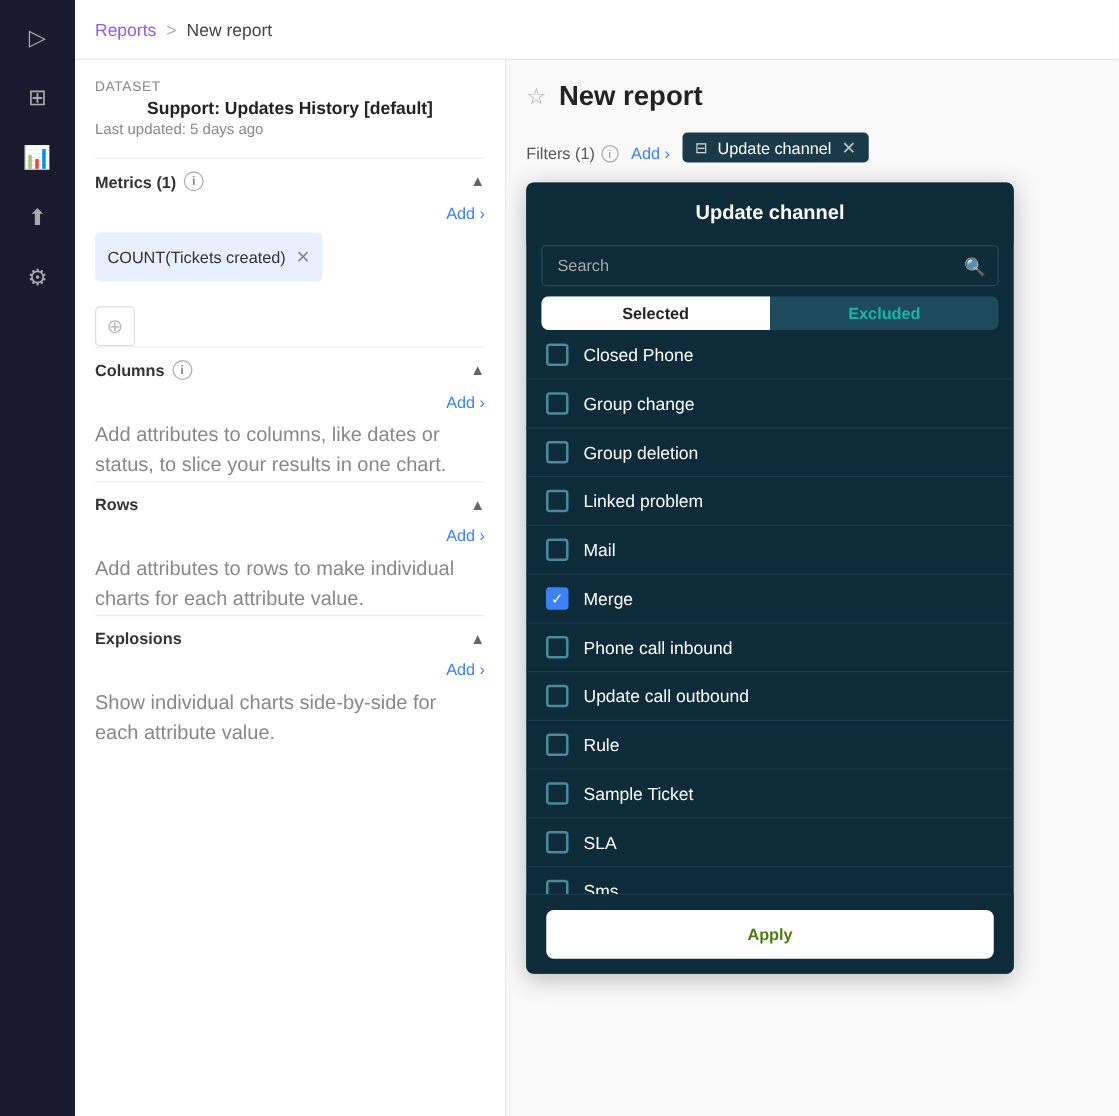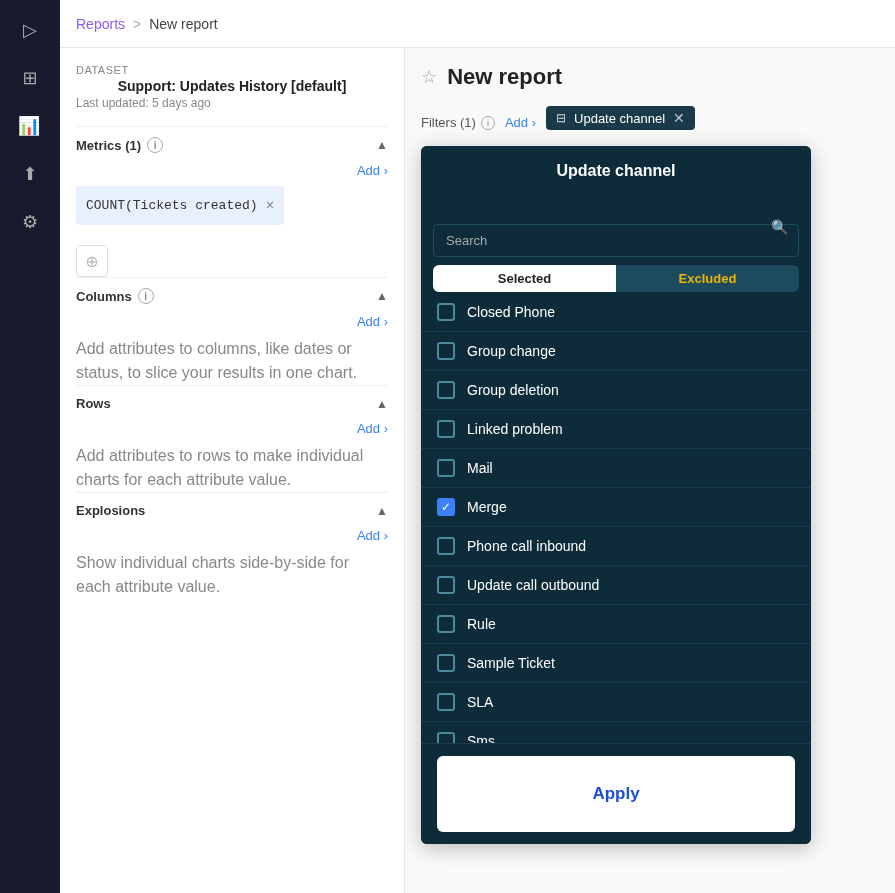--- a/index.html
+++ b/index.html
@@ -138,21 +138,20 @@
     .metric-chip {
       display: inline-flex;
       align-items: flex-start;
       background: #e8f0fe;
       border-radius: 4px;
       padding: 12px 10px;
       font-size: 13px;
       color: #333;
       gap: 8px;
       margin-bottom: 12px;
-      font-family: Liberation Mono, monospace;
     }
     .metric-chip .remove-x {
       color: #888;
       cursor: pointer;
       font-size: 14px;
       line-height: 1;
     }
 
     .chart-icon-placeholder {
       width: 32px; height: 32px;
@@ -266,21 +265,20 @@
     }
     .dropdown-search input {
       width: 100%;
       padding: 8px 36px 8px 12px;
       border-radius: 4px;
       border: 1px solid #1e4a5e;
       background: #0d2b38;
       color: #ccc;
       font-size: 13px;
       outline: none;
-      margin-top: 28px;
     }
     .dropdown-search input::placeholder { color: #aaa; }
     .dropdown-search .search-icon-inner {
       position: absolute;
       right: 10px;
       top: 50%;
       transform: translateY(-50%);
       color: #aaa;
       font-size: 14px;
     }
@@ -299,21 +297,21 @@
       cursor: pointer;
       border: none;
       outline: none;
     }
     .tab-btn.active {
       background: #fff;
       color: #222;
     }
     .tab-btn.inactive {
       background: #1e4a5e;
-      color: #eab308;
+      color: #14b8a6;
     }
     .dropdown-list {
       overflow-y: auto;
       max-height: 450px;
     }
     .dropdown-item {
       display: flex;
       align-items: center;
       padding: 10px 16px;
       border-bottom: 1px solid #1a3a4e;
@@ -340,26 +338,26 @@
       font-size: 12px;
     }
 
     .apply-btn-row {
       padding: 12px 16px;
       background: #0d2b38;
       border-top: 1px solid #1a3a4e;
     }
     .apply-btn {
       width: 100%;
-      padding: 28px;
+      padding: 12px;
       background: #fff;
-      color: #1d4ed8;
+      color: #4d7c0f;
       border: none;
       border-radius: 6px;
-      font-size: 17px;
+      font-size: 13px;
       font-weight: 600;
       cursor: pointer;
     }
   </style>
 </head>
 <body>
 
 <div class="icon-sidebar">
   <div class="nav-icon">▷</div>
   <div class="nav-icon">⊞</div>

